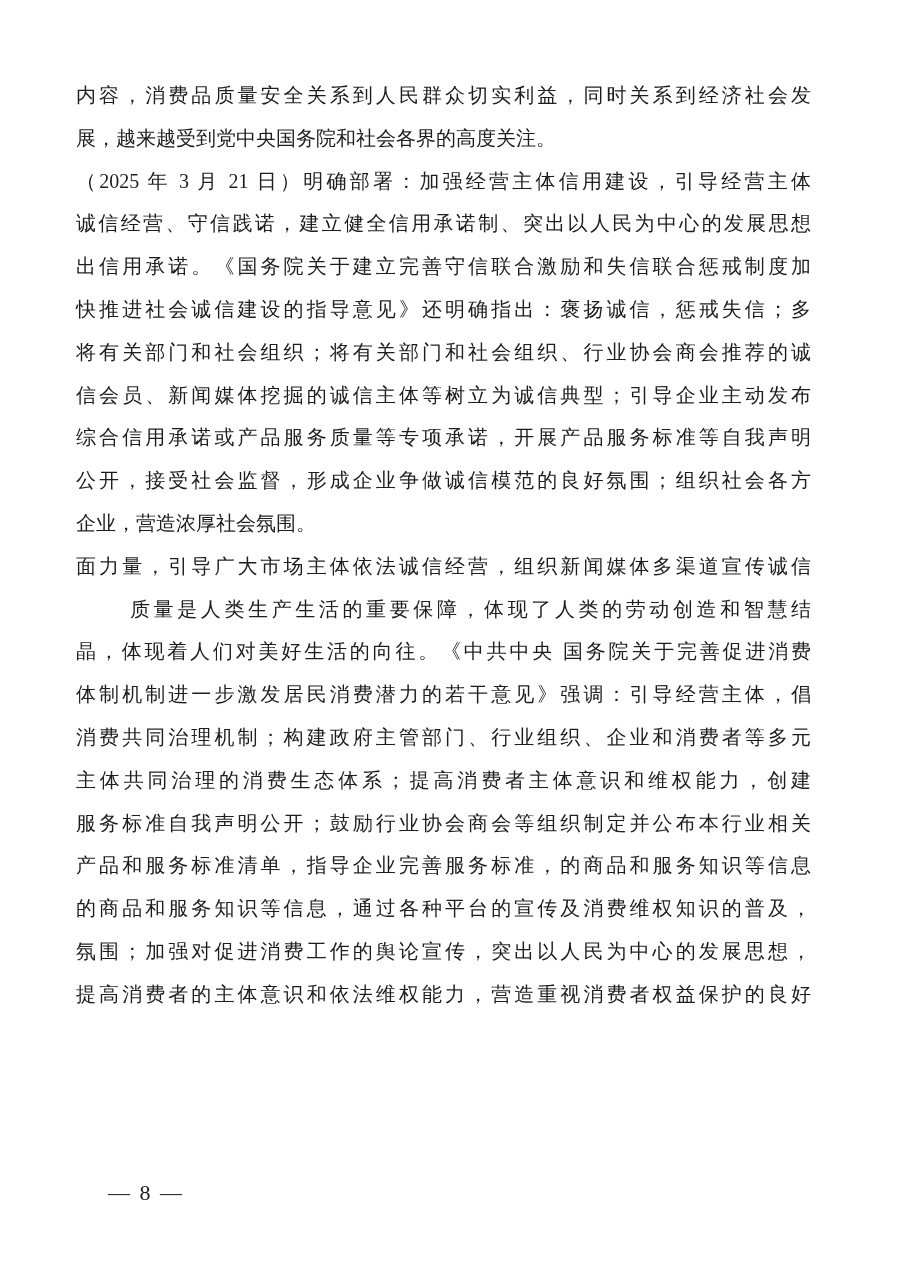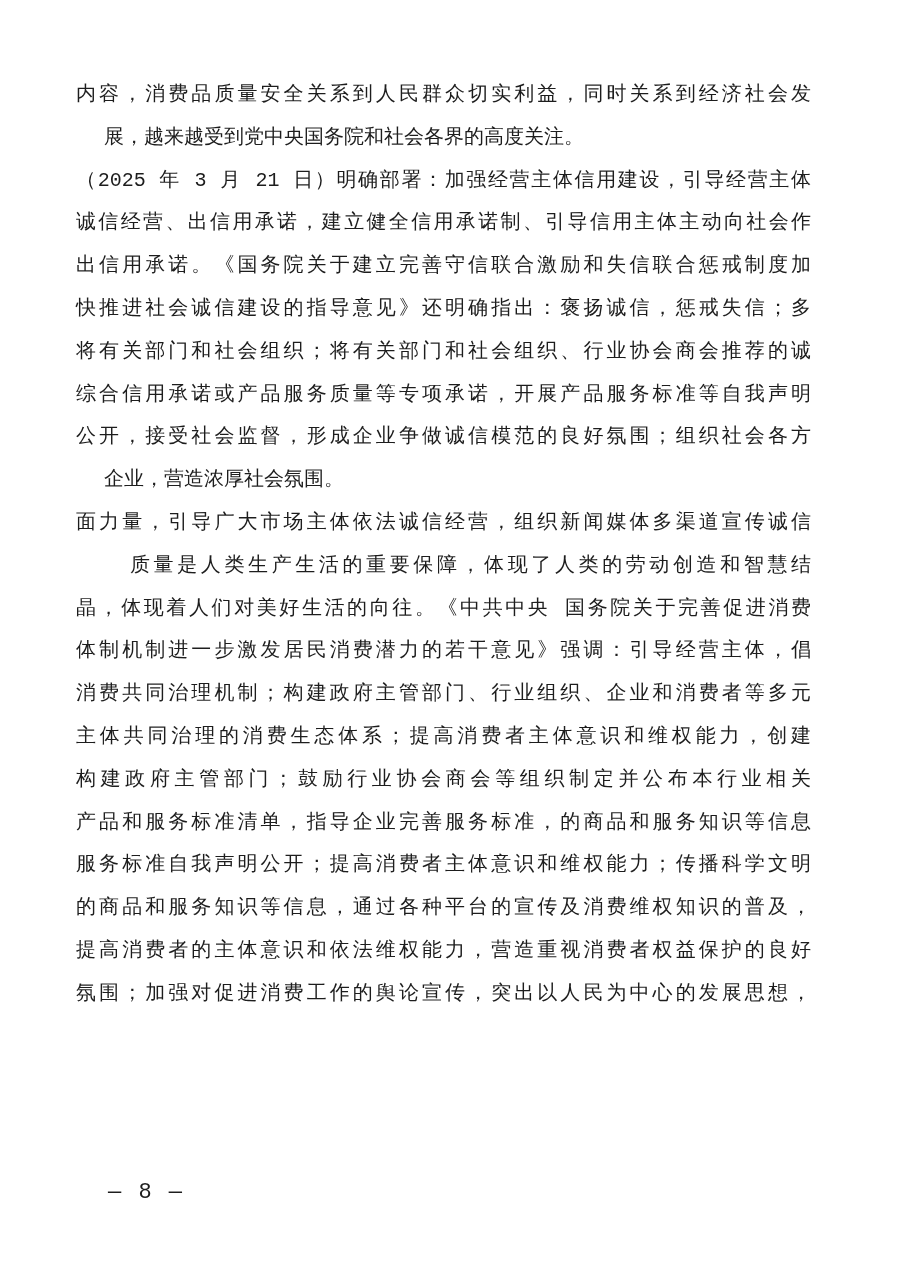--- a/index.html
+++ b/index.html
@@ -6,21 +6,21 @@
     margin: 0;
     padding: 0;
     background: #ffffff;
   }
   .page {
     position: relative;
     width: 816px;
     height: 1273px;
     background: #ffffff;
     overflow: hidden;
-    font-family: Liberation Mono, monospace;
+    font-family: Liberation Serif, serif;
     color: #1d1d1d;
   }
   .text-block {
     position: absolute;
     left: 76px;
     top: 74px;
     width: 735px;
     font-size: 20px;
     line-height: 42.8px;
   }
@@ -28,21 +28,20 @@
     display: block;
     height: 42.8px;
     overflow: visible;
     text-align: justify;
     text-align-last: justify;
     white-space: nowrap;
     letter-spacing: 0;
   }
   .line.para-last {
     text-align-last: left;
-    margin-left: 28px;
   }
   .line.first-indent {
     padding-left: 54px;
   }
   .page-footer {
     position: absolute;
     left: 108px;
     top: 1180px;
     font-size: 22px;
     letter-spacing: 2px;
@@ -50,35 +49,35 @@
   }
 </style>
 </head>
 <body>
 
 <div class="page">
   <div class="text-block">
     <div class="line">内容，消费品质量安全关系到人民群众切实利益，同时关系到经济社会发</div>
     <div class="line para-last">展，越来越受到党中央国务院和社会各界的高度关注。</div>
     <div class="line">（2025 年 3 月 21 日）明确部署：加强经营主体信用建设，引导经营主体</div>
-    <div class="line">诚信经营、出信用承诺，建立健全信用承诺制、引导信用主体主动向社会作</div>
+    <div class="line">诚信经营、守信践诺，建立健全信用承诺制、突出以人民为中心的发展思想</div>
     <div class="line">出信用承诺。《国务院关于建立完善守信联合激励和失信联合惩戒制度加</div>
     <div class="line">快推进社会诚信建设的指导意见》还明确指出：褒扬诚信，惩戒失信；多</div>
     <div class="line">将有关部门和社会组织；将有关部门和社会组织、行业协会商会推荐的诚</div>
+    <div class="line">信会员、新闻媒体挖掘的诚信主体等树立为诚信典型；引导企业主动发布</div>
     <div class="line">综合信用承诺或产品服务质量等专项承诺，开展产品服务标准等自我声明</div>
     <div class="line">公开，接受社会监督，形成企业争做诚信模范的良好氛围；组织社会各方</div>
     <div class="line para-last">企业，营造浓厚社会氛围。</div>
     <div class="line">面力量，引导广大市场主体依法诚信经营，组织新闻媒体多渠道宣传诚信</div>
     <div class="line first-indent">质量是人类生产生活的重要保障，体现了人类的劳动创造和智慧结</div>
     <div class="line">晶，体现着人们对美好生活的向往。《中共中央 国务院关于完善促进消费</div>
     <div class="line">体制机制进一步激发居民消费潜力的若干意见》强调：引导经营主体，倡</div>
     <div class="line">消费共同治理机制；构建政府主管部门、行业组织、企业和消费者等多元</div>
     <div class="line">主体共同治理的消费生态体系；提高消费者主体意识和维权能力，创建</div>
-    <div class="line">构建政府主管部门；鼓励行业协会商会等组织制定并公布本行业相关</div>
+    <div class="line">服务标准自我声明公开；鼓励行业协会商会等组织制定并公布本行业相关</div>
     <div class="line">产品和服务标准清单，指导企业完善服务标准，的商品和服务知识等信息</div>
-    <div class="line">服务标准自我声明公开；提高消费者主体意识和维权能力；传播科学文明</div>
     <div class="line">的商品和服务知识等信息，通过各种平台的宣传及消费维权知识的普及，</div>
+    <div class="line">氛围；加强对促进消费工作的舆论宣传，突出以人民为中心的发展思想，</div>
     <div class="line">提高消费者的主体意识和依法维权能力，营造重视消费者权益保护的良好</div>
-    <div class="line">氛围；加强对促进消费工作的舆论宣传，突出以人民为中心的发展思想，</div>
   </div>
 
   <div class="page-footer">— 8 —</div>
 </div>
 
 </body></html>

